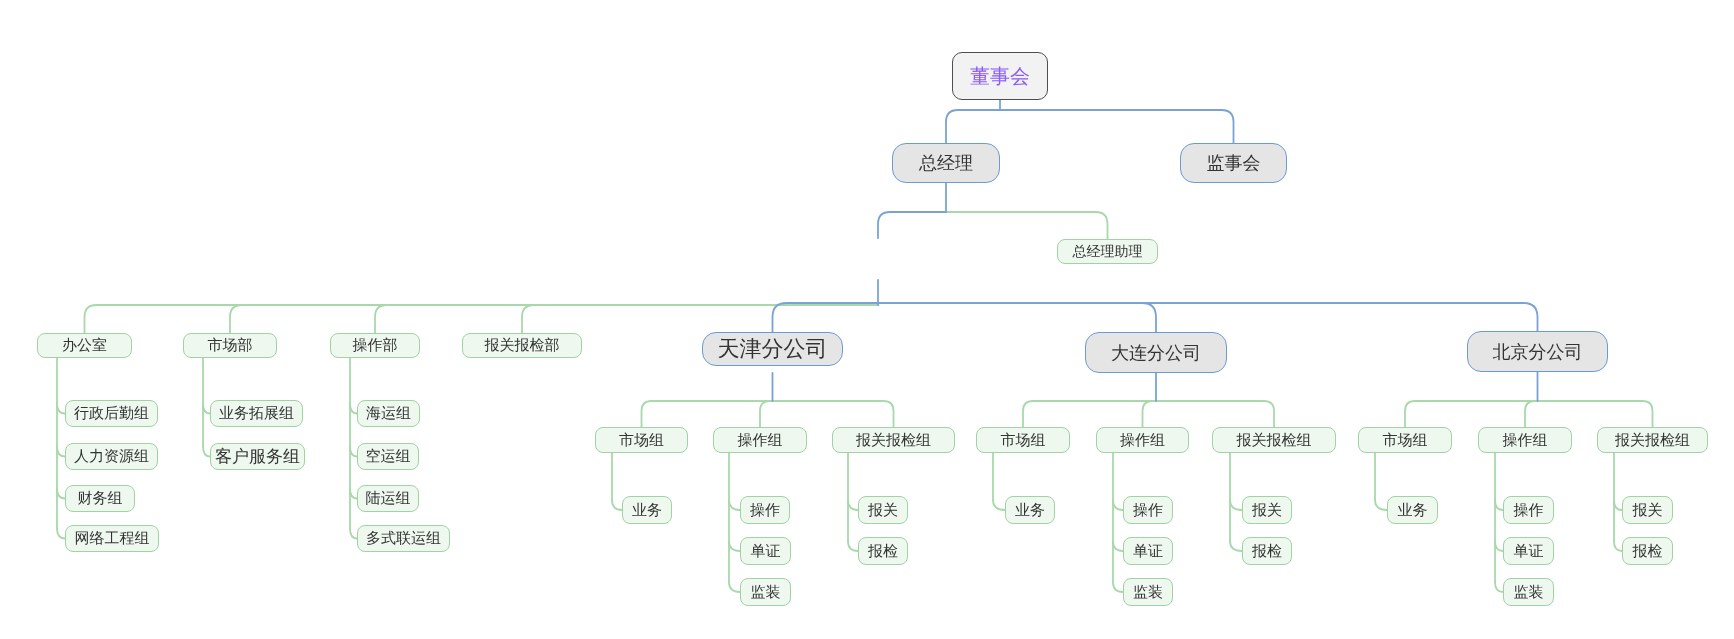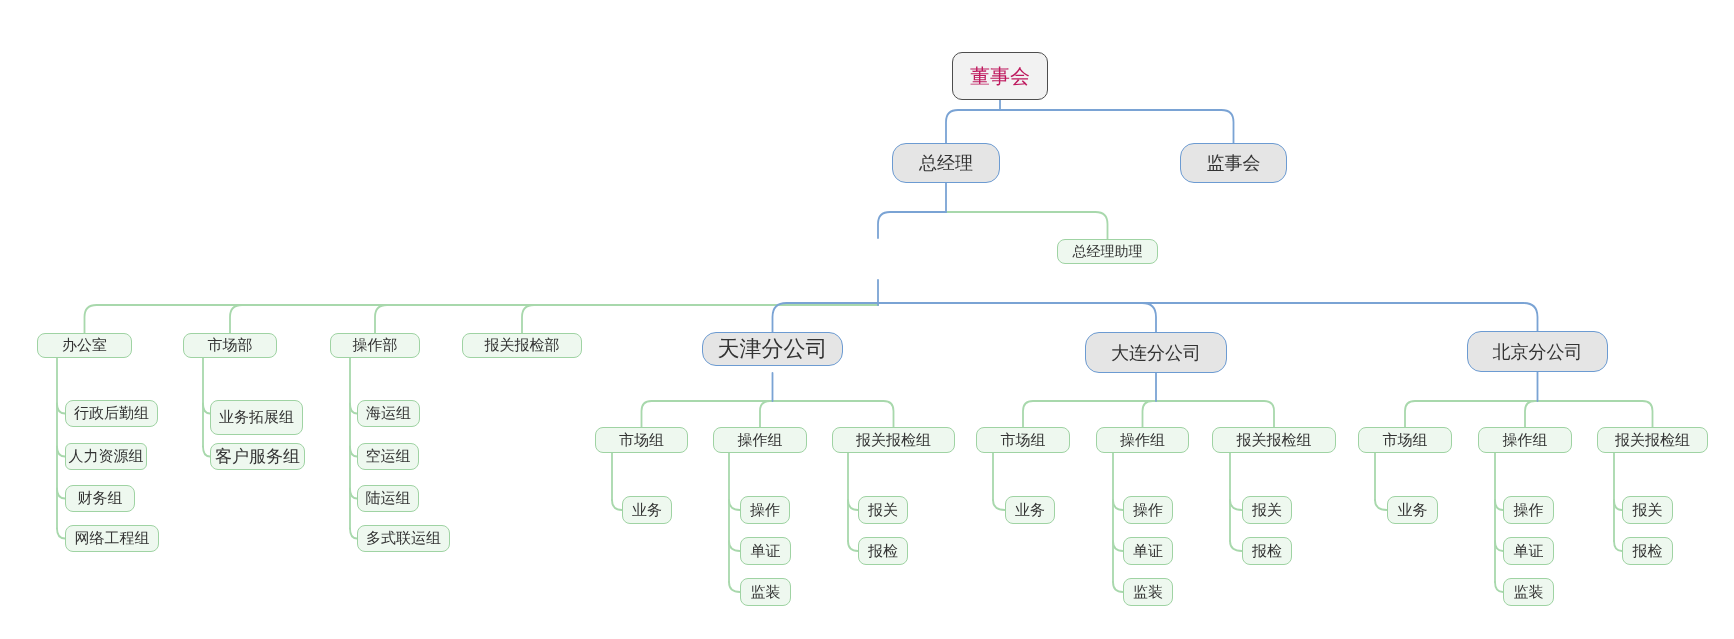--- a/index.html
+++ b/index.html
@@ -6,21 +6,21 @@
   #canvas{
     position:relative;width:1734px;height:639px;overflow:hidden;background:#ffffff;
     font-family:"Liberation Sans","DejaVu Sans",sans-serif;
   }
   #wires{position:absolute;left:0;top:0;}
   .node{
     position:absolute;box-sizing:border-box;display:flex;align-items:center;justify-content:center;
     white-space:nowrap;color:#333333;z-index:2;
   }
   .node.gray{
-    background:#f2f2f2;border:1.6px solid #4e4e4e;border-radius:10px;color:#be185d;
+    background:#f2f2f2;border:1.6px solid #4e4e4e;border-radius:10px;color:#8b5cf6;
   }
   .node.blue{
     background:#e5e5e5;border:1.5px solid #6c9bd2;border-radius:14px;
   }
   .node.green{
     background:#eef8ef;border:1.4px solid #9fd3a3;border-radius:8px;
   }
 </style>
 </head>
 <body>
@@ -100,24 +100,24 @@
     <div class="node blue" style="left: 1180px; top: 143px; width: 107px; height: 40px; font-size: 18px;">监事会</div>
     <div class="node green" style="left: 1057px; top: 239px; width: 101px; height: 25px; font-size: 14px;">总经理助理</div>
     <div class="node green" style="left: 37px; top: 333px; width: 95px; height: 25px; font-size: 15px;">办公室</div>
     <div class="node green" style="left: 183px; top: 333px; width: 94px; height: 25px; font-size: 15px;">市场部</div>
     <div class="node green" style="left: 330px; top: 333px; width: 90px; height: 25px; font-size: 15px;">操作部</div>
     <div class="node green" style="left: 462px; top: 333px; width: 120px; height: 25px; font-size: 15px;">报关报检部</div>
     <div class="node blue" style="left: 702px; top: 332px; width: 141px; height: 34px; font-size: 22px;">天津分公司</div>
     <div class="node blue" style="left: 1085px; top: 332px; width: 142px; height: 41px; font-size: 18px;">大连分公司</div>
     <div class="node blue" style="left: 1467px; top: 331px; width: 141px; height: 41px; font-size: 18px; font-family: Liberation Mono, monospace;">北京分公司</div>
     <div class="node green" style="left: 65px; top: 400px; width: 93px; height: 27px; font-size: 15px;">行政后勤组</div>
-    <div class="node green" style="left: 65px; top: 443px; width: 82px; height: 27px; font-size: 15px; border-radius: 6px;">人力资源组</div>
+    <div class="node green" style="left: 65px; top: 443px; width: 93px; height: 27px; font-size: 15px;">人力资源组</div>
     <div class="node green" style="left: 65px; top: 485px; width: 70px; height: 27px; font-size: 15px;">财务组</div>
     <div class="node green" style="left: 65px; top: 525px; width: 94px; height: 27px; font-size: 15px;">网络工程组</div>
-    <div class="node green" style="left: 210px; top: 400px; width: 93px; height: 35px; font-size: 15px;">业务拓展组</div>
+    <div class="node green" style="left: 210px; top: 400px; width: 93px; height: 27px; font-size: 15px;">业务拓展组</div>
     <div class="node green" style="left: 210px; top: 443px; width: 95px; height: 27px; font-size: 17px;">客户服务组</div>
     <div class="node green" style="left: 357px; top: 400px; width: 63px; height: 27px; font-size: 15px;">海运组</div>
     <div class="node green" style="left: 357px; top: 443px; width: 62px; height: 27px; font-size: 15px;">空运组</div>
     <div class="node green" style="left: 357px; top: 485px; width: 62px; height: 27px; font-size: 15px;">陆运组</div>
     <div class="node green" style="left: 357px; top: 525px; width: 93px; height: 27px; font-size: 15px;">多式联运组</div>
     <div class="node green" style="left: 595px; top: 427px; width: 93px; height: 26px; font-size: 15px;">市场组</div>
     <div class="node green" style="left: 713px; top: 427px; width: 94px; height: 26px; font-size: 15px;">操作组</div>
     <div class="node green" style="left: 832px; top: 427px; width: 123px; height: 26px; font-size: 15px;">报关报检组</div>
     <div class="node green" style="left: 622px; top: 496px; width: 50px; height: 28px; font-size: 15px;">业务</div>
     <div class="node green" style="left: 740px; top: 496px; width: 50px; height: 28px; font-size: 15px;">操作</div>

